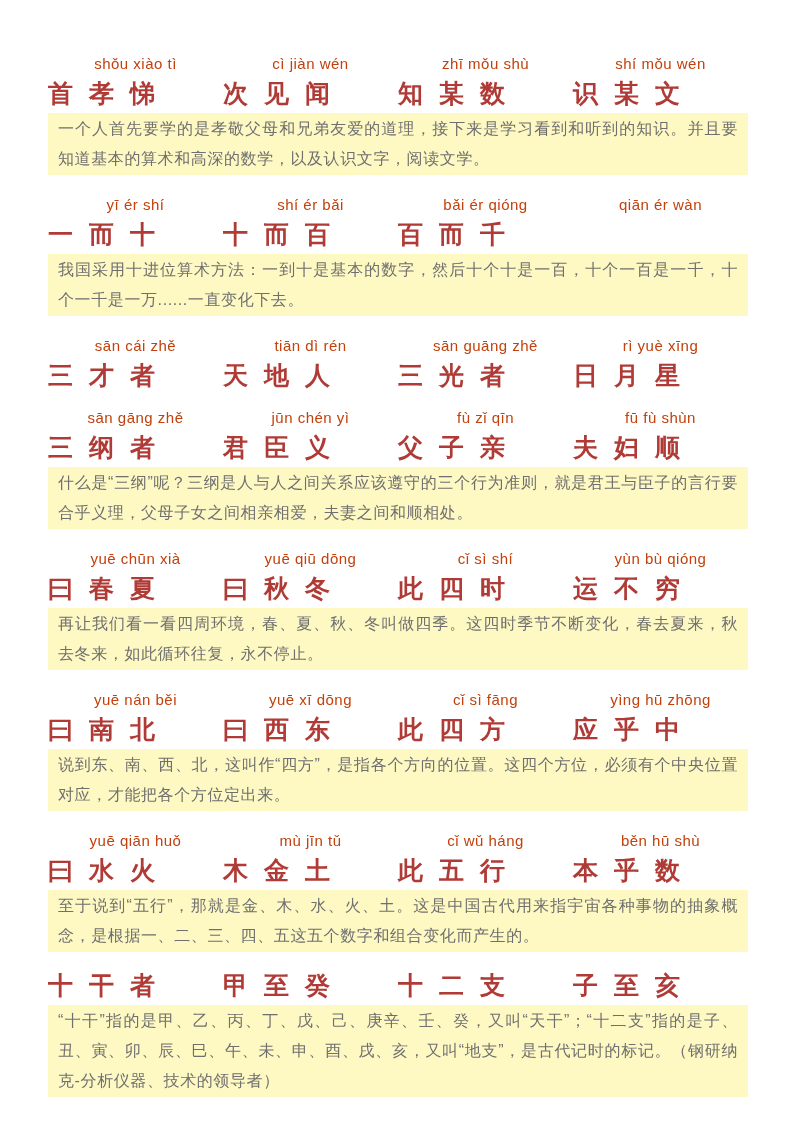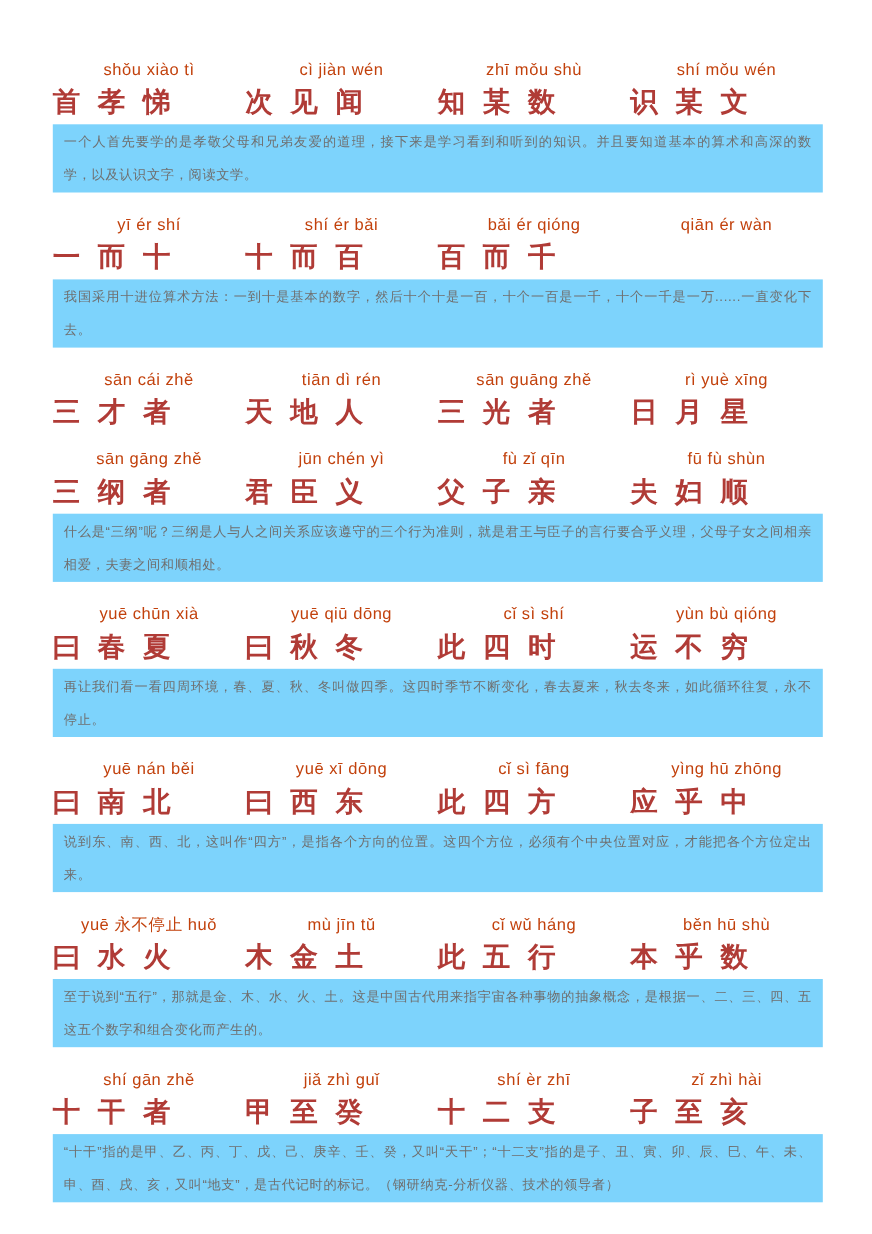--- a/index.html
+++ b/index.html
@@ -15,22 +15,22 @@
   .pinyin-cell{
     text-align:center;color:#c2410c;font-size:15px;line-height:20px;
     letter-spacing:0.5px;white-space:nowrap;
   }
   .chars-row{margin-top:6px;}
   .chars-cell{
     text-align:left;color:#b03b36;font-size:25px;font-weight:bold;
     line-height:26px;word-spacing:9px;white-space:nowrap;
   }
   .explanation{
-    margin-top:7px;background:#7dd3fc;color:#6f6f6f;
-    font-size:12px;line-height:30px;padding:1px 10px;
+    margin-top:7px;background:#fef9c3;color:#6f6f6f;
+    font-size:16px;line-height:30px;padding:1px 10px;
     letter-spacing:0.6px;text-align:justify;
   }
 </style>
 </head>
 <body>
 
 <div class="doc" id="doc-root">
     <div class="stanza">
       <div class="row4">
         <div class="pinyin-cell">shǒu xiào tì</div>
@@ -114,40 +114,34 @@
       <div class="row4 chars-row">
         <div class="chars-cell">曰 南 北</div>
         <div class="chars-cell">曰 西 东</div>
         <div class="chars-cell">此 四 方</div>
         <div class="chars-cell">应 乎 中</div>
       </div>
       <div class="explanation">说到东、南、西、北，这叫作“四方”，是指各个方向的位置。这四个方位，必须有个中央位置对应，才能把各个方位定出来。</div>
     </div>
     <div class="stanza">
       <div class="row4">
-        <div class="pinyin-cell">yuē 永不停止 huǒ</div>
+        <div class="pinyin-cell">yuē qiān huǒ</div>
         <div class="pinyin-cell">mù jīn tǔ</div>
         <div class="pinyin-cell">cǐ wǔ háng</div>
         <div class="pinyin-cell">běn hū shù</div>
       </div>
       <div class="row4 chars-row">
         <div class="chars-cell">曰 水 火</div>
         <div class="chars-cell">木 金 土</div>
         <div class="chars-cell">此 五 行</div>
         <div class="chars-cell">本 乎 数</div>
       </div>
       <div class="explanation">至于说到“五行”，那就是金、木、水、火、土。这是中国古代用来指宇宙各种事物的抽象概念，是根据一、二、三、四、五这五个数字和组合变化而产生的。</div>
     </div>
     <div class="stanza">
-      <div class="row4">
-        <div class="pinyin-cell">shí gān zhě</div>
-        <div class="pinyin-cell">jiǎ zhì guǐ</div>
-        <div class="pinyin-cell">shí èr zhī</div>
-        <div class="pinyin-cell">zǐ zhì hài</div>
-      </div>
       <div class="row4 chars-row">
         <div class="chars-cell">十 干 者</div>
         <div class="chars-cell">甲 至 癸</div>
         <div class="chars-cell">十 二 支</div>
         <div class="chars-cell">子 至 亥</div>
       </div>
       <div class="explanation">“十干”指的是甲、乙、丙、丁、戊、己、庚辛、壬、癸，又叫“天干”；“十二支”指的是子、丑、寅、卯、辰、巳、午、未、申、酉、戌、亥，又叫“地支”，是古代记时的标记。（钢研纳克-分析仪器、技术的领导者）</div>
     </div>
   </div>
 

